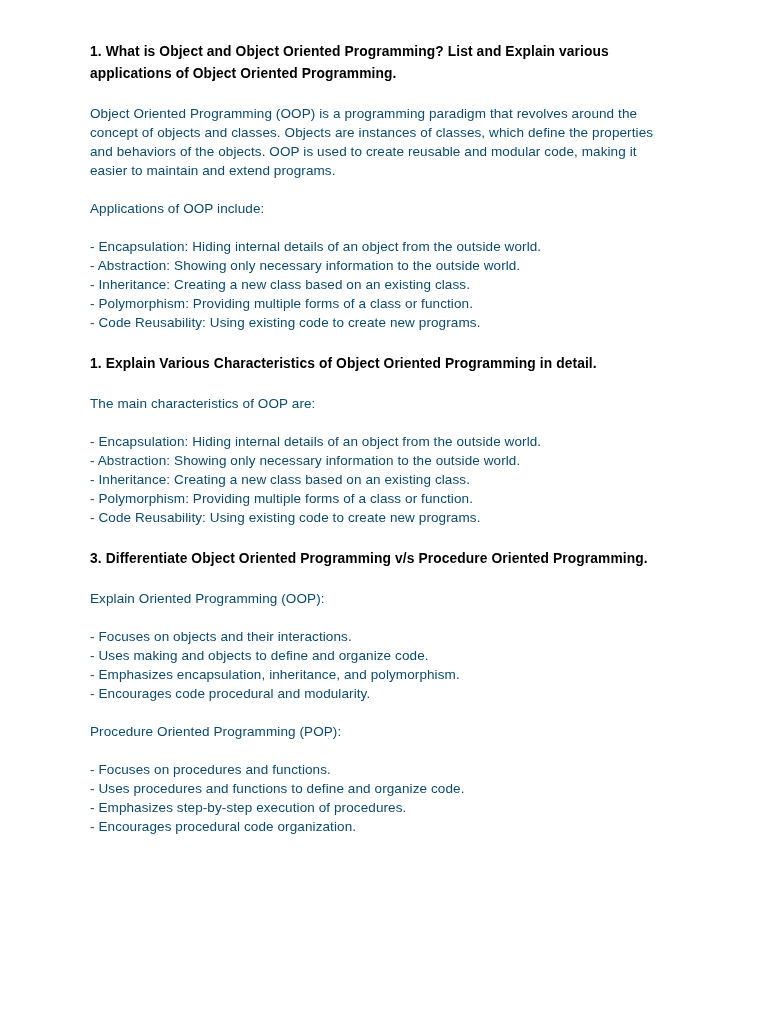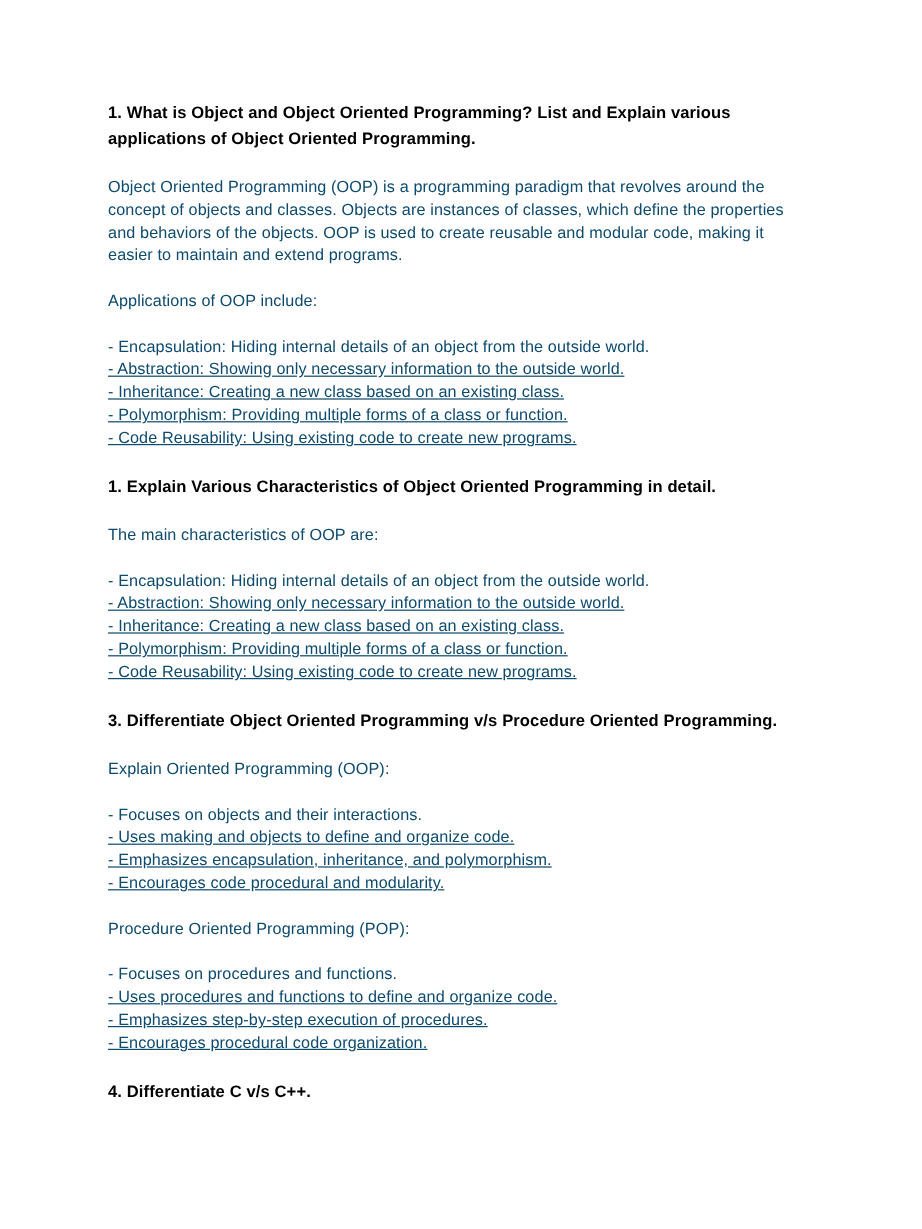--- a/index.html
+++ b/index.html
@@ -11,21 +11,21 @@
     width: 768px;
     height: 1024px;
     font-family: "Liberation Sans", sans-serif;
   }
   .page {
     position: relative;
     width: 768px;
     height: 1024px;
     background: #ffffff;
     box-sizing: border-box;
-    padding: 83px 100px 0 90px;
+    padding: 41px 100px 0 90px;
     overflow: hidden;
   }
   .doc-body {
     width: 578px;
   }
   .block {
     color: #0c4a6e;
     font-size: 13.5px;
     line-height: 19px;
     letter-spacing: 0.1px;
@@ -38,21 +38,20 @@
     margin-top: 21px;
   }
   .b-paragraph {
     margin-top: 19px;
   }
   .b-list-item {
     margin-top: 19px;
   }
   .b-list-item + .b-list-item {
     margin-top: 0;
-    text-decoration: underline;
   }
   .doc-body .block:first-child {
     margin-top: 0;
   }
 </style>
 </head>
 <body>
 
 <div class="page">
   <div id="doc-blocks" class="doc-body">
@@ -75,15 +74,14 @@
       <div class="block b-paragraph">Explain Oriented Programming (OOP):</div>
       <div class="block b-list-item">- Focuses on objects and their interactions.</div>
       <div class="block b-list-item">- Uses making and objects to define and organize code.</div>
       <div class="block b-list-item">- Emphasizes encapsulation, inheritance, and polymorphism.</div>
       <div class="block b-list-item">- Encourages code procedural and modularity.</div>
       <div class="block b-paragraph">Procedure Oriented Programming (POP):</div>
       <div class="block b-list-item">- Focuses on procedures and functions.</div>
       <div class="block b-list-item">- Uses procedures and functions to define and organize code.</div>
       <div class="block b-list-item">- Emphasizes step-by-step execution of procedures.</div>
       <div class="block b-list-item">- Encourages procedural code organization.</div>
-      <div class="block b-heading">4. Differentiate C v/s C++.</div>
     </div>
 </div>
 
 </body></html>

